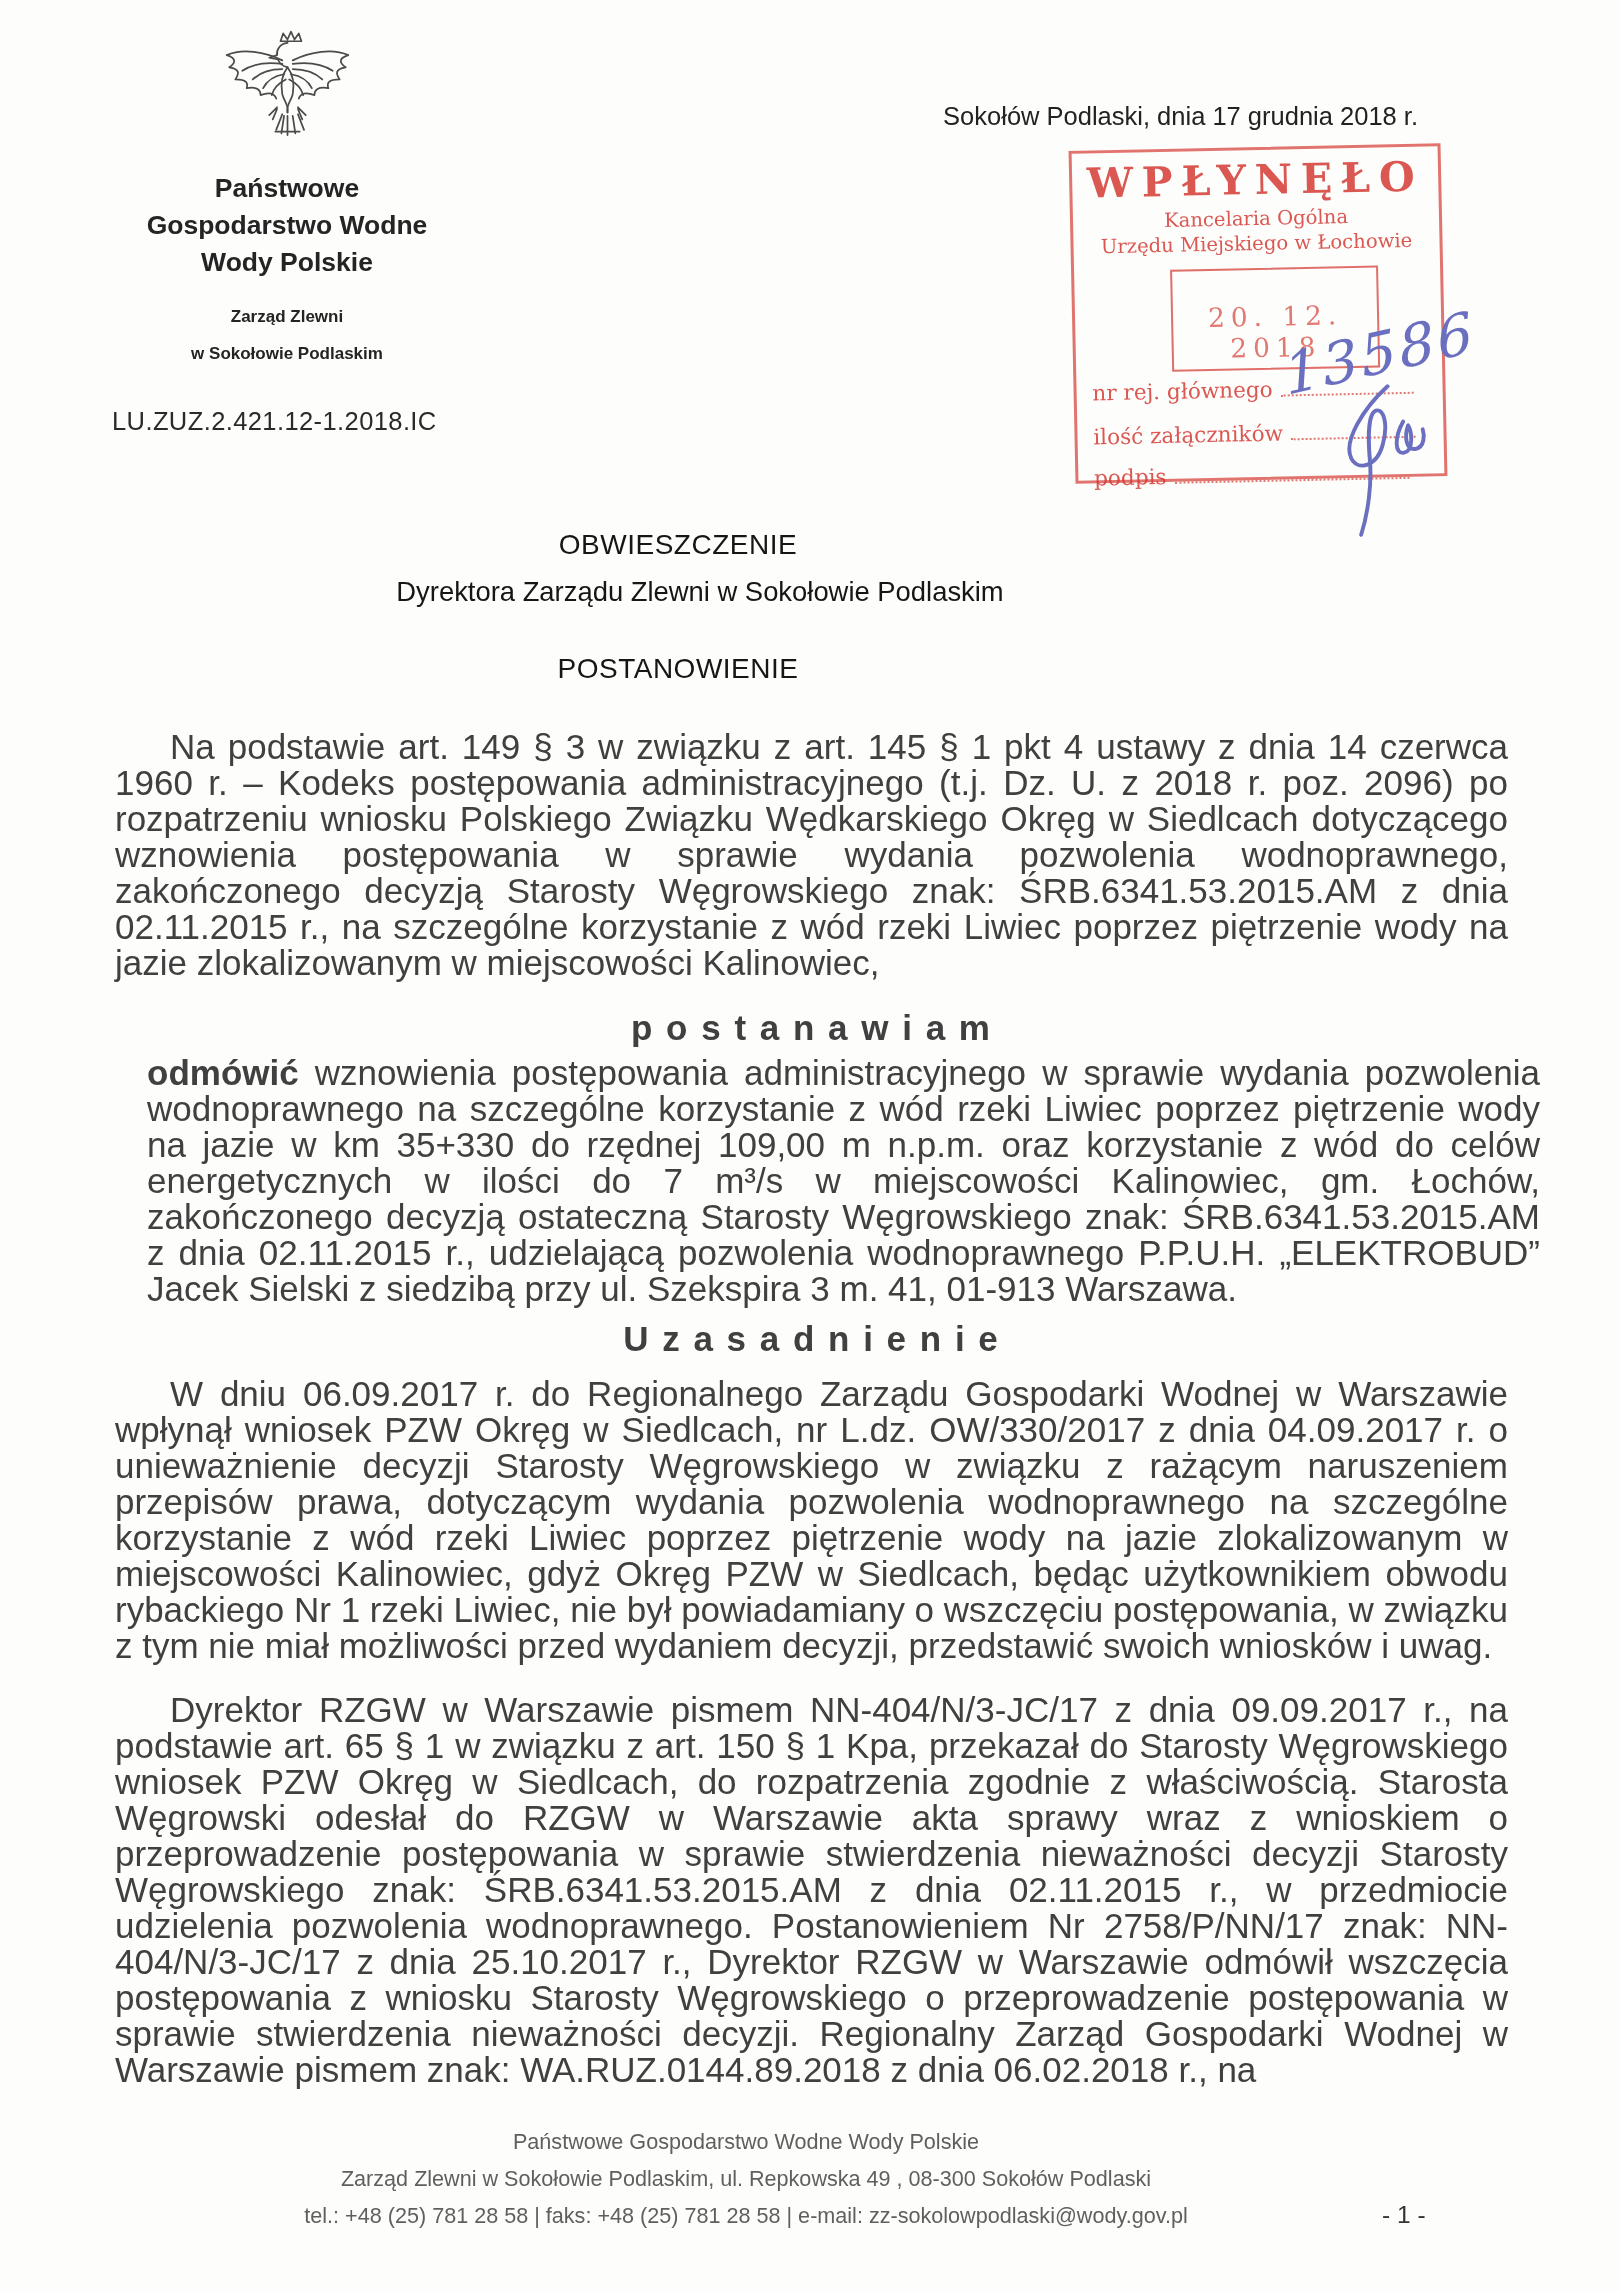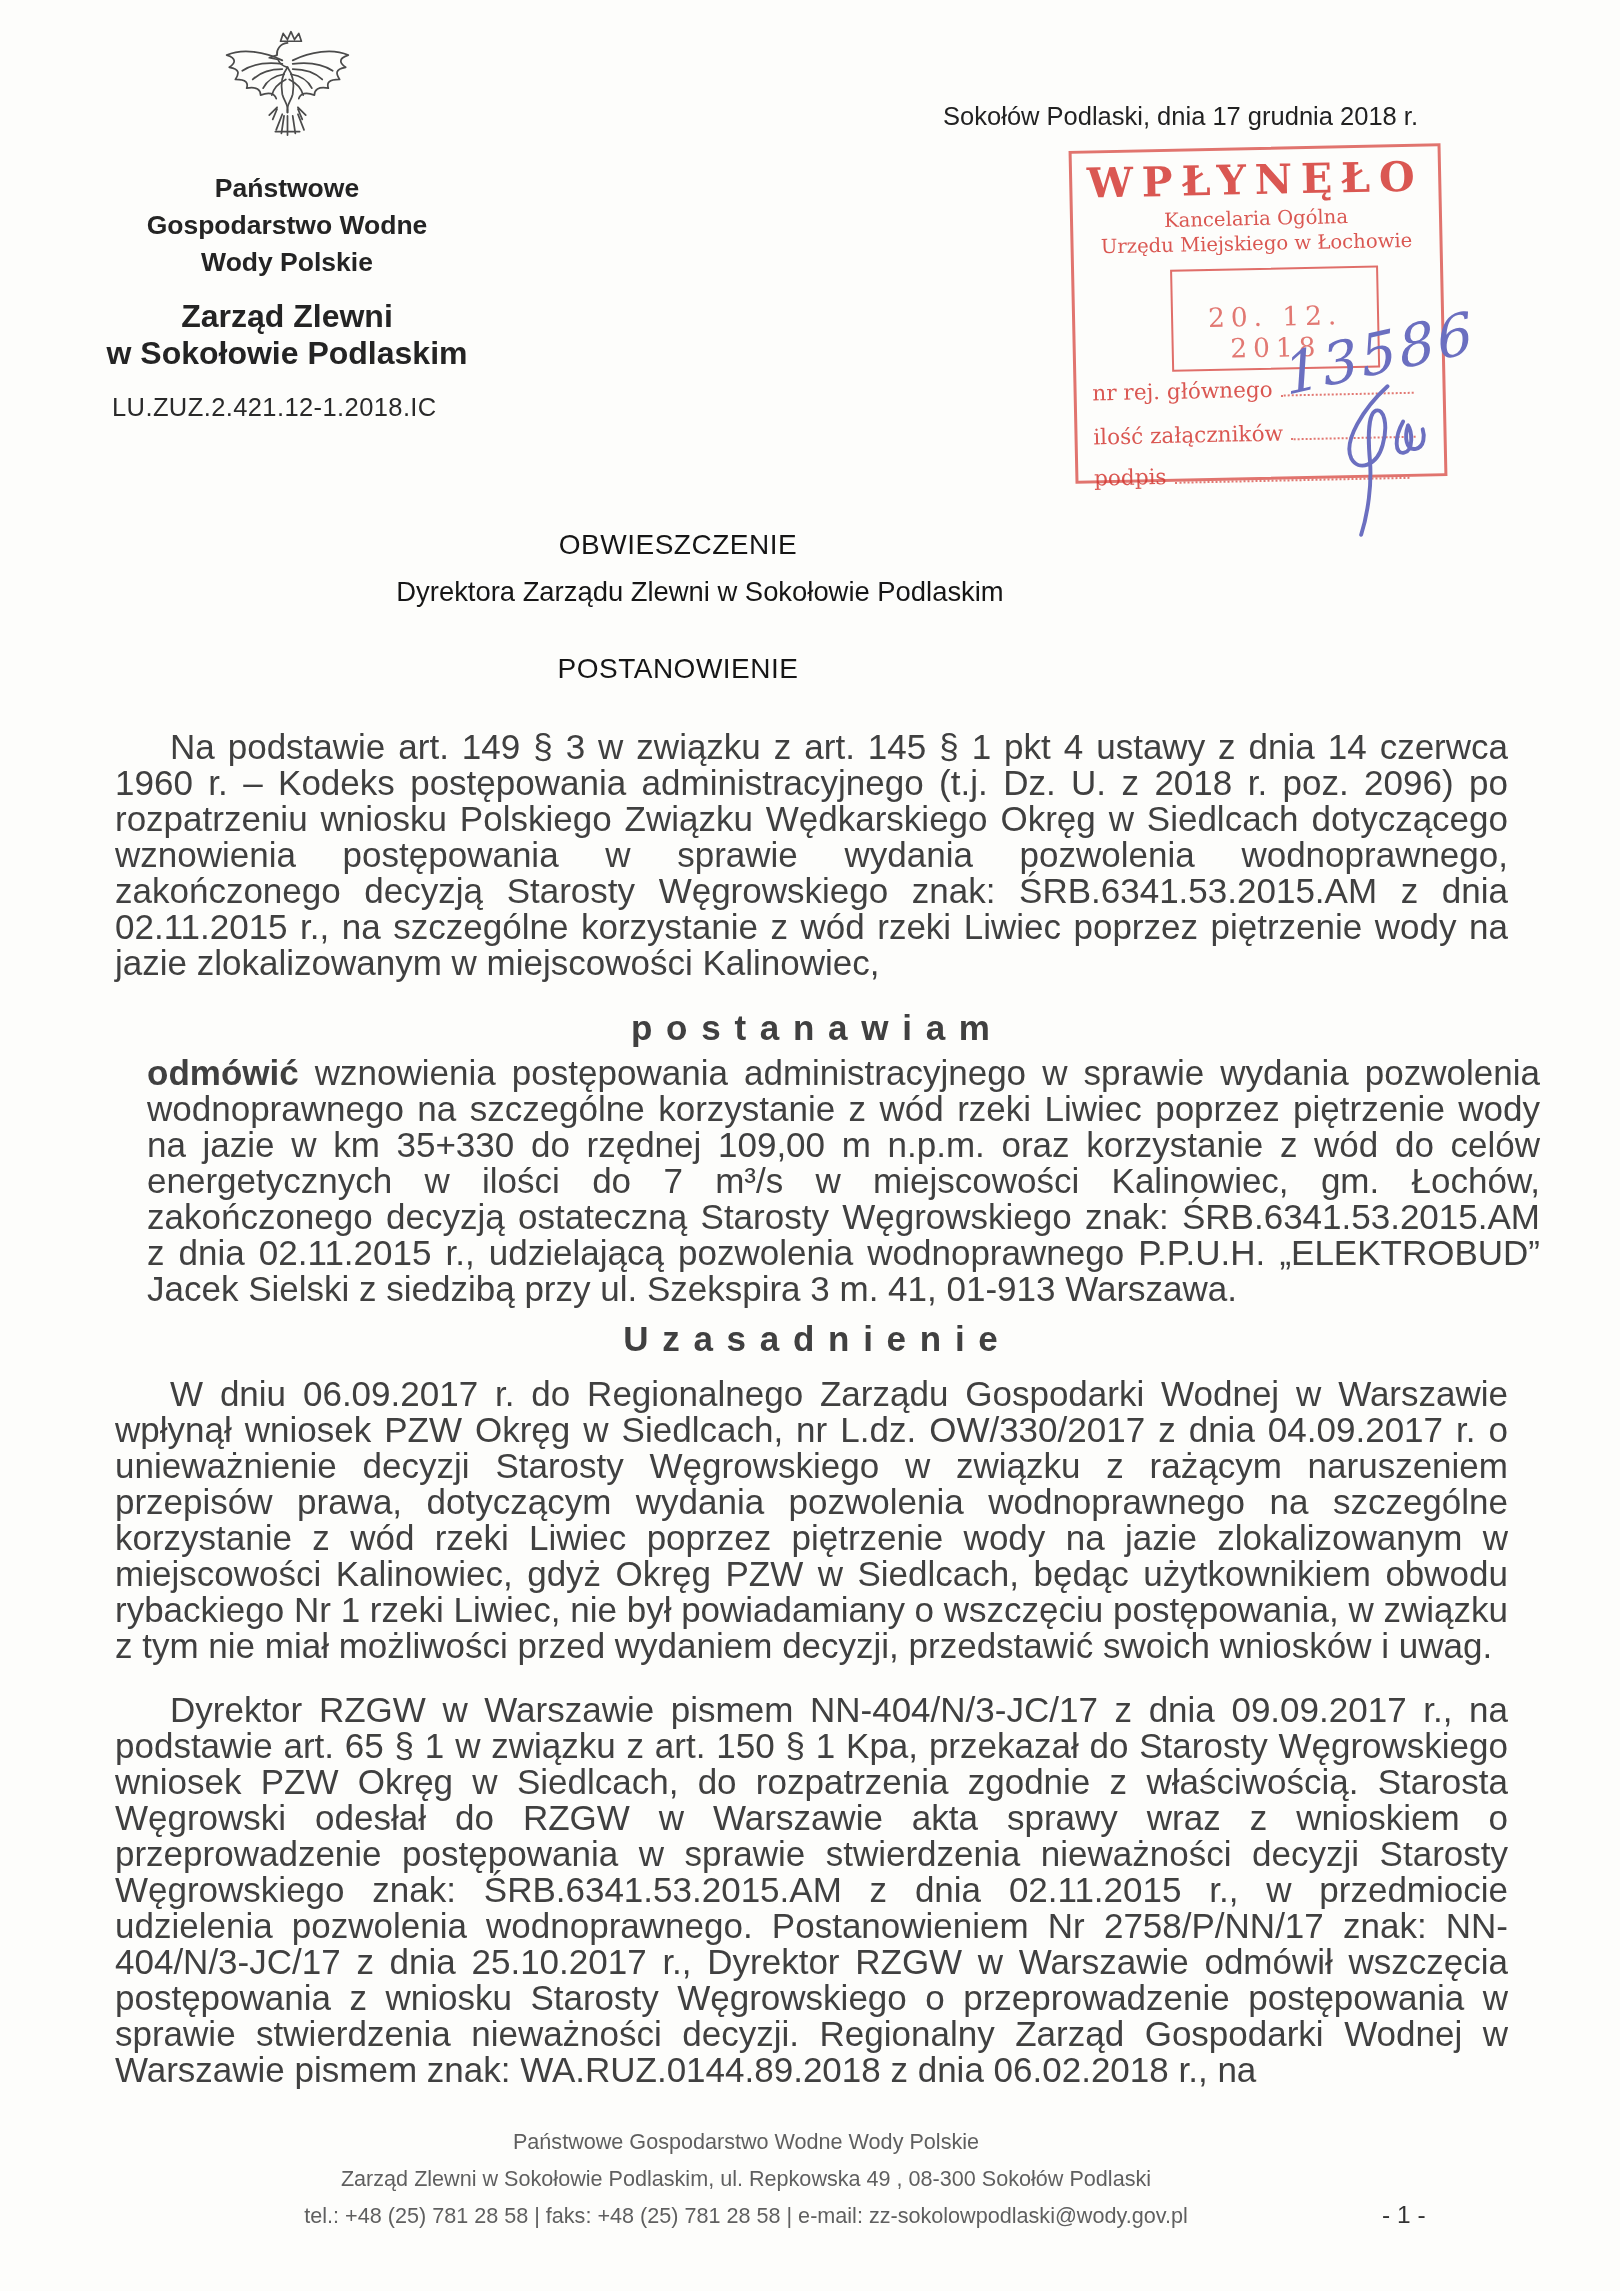--- a/index.html
+++ b/index.html
@@ -6,22 +6,22 @@
   html,body { background:#9a9a9a; }
   .page {
     position:relative; width:1620px; height:2292px; margin:0 auto;
     background:#fdfdfb; overflow:hidden;
     font-family:"Liberation Sans", sans-serif; color:#1d1d1d;
   }
   
   .letterhead { position:absolute; left:83px; top:25px; width:408px; text-align:center; }
   .eagle { display:block; margin:0 auto; width:139px; height:135px; }
   .org-name  { margin-top:9.8px; font-weight:bold; font-size:26.5px; line-height:37px; color:#242424; }
-  .unit-name { margin-top:17.6px; font-weight:bold; font-size:32px; line-height:37px; color:#242424; }
-  .ref-number{ margin-top:21px; font-size:25.5px; text-align:left; padding-left:29px; color:#2a2a2a; letter-spacing:0.4px; }
+  .unit-name { margin-top:17.6px; font-weight:bold; font-size:17px; line-height:37px; color:#242424; }
+  .ref-number{ margin-top:35px; font-size:25.5px; text-align:left; padding-left:29px; color:#2a2a2a; letter-spacing:0.4px; }
   
   .dateline { position:absolute; top:102px; right:202px; font-size:25.5px; color:#222; }
   
   .stamp {
     position:absolute; left:1072px; top:147px; width:372px; height:333px;
     border:3.9px solid rgba(213,62,56,.72); transform:rotate(-1.2deg);
     color:rgba(211,58,52,.85); font-family:"DejaVu Serif", serif; z-index:2;
   }
   .stamp-title  { margin-top:5.9px; text-align:center; font-size:41px; font-weight:bold; letter-spacing:8.8px; }
   .stamp-office { text-align:center; font-size:19.6px; line-height:25.5px; margin-top:2px; }

